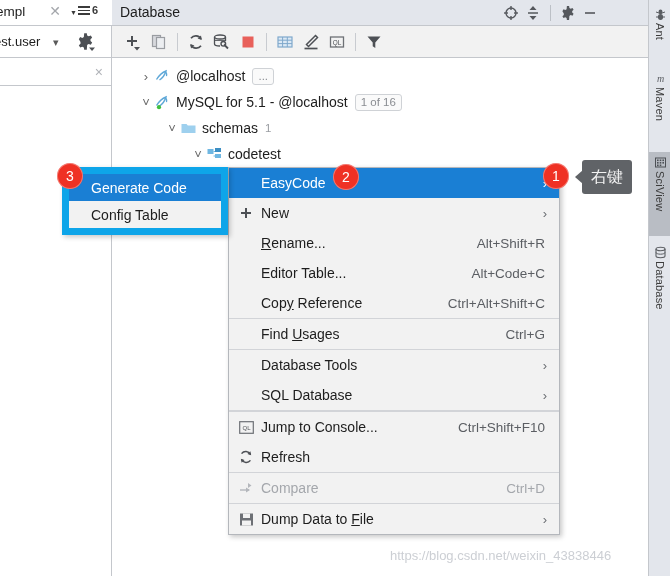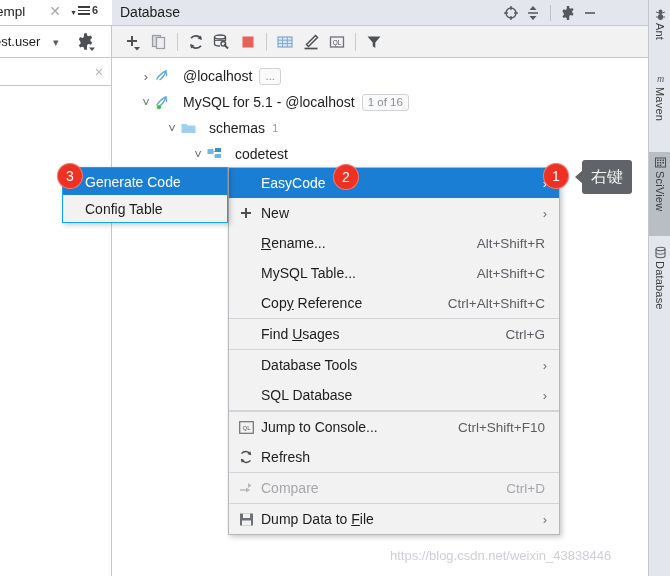--- a/index.html
+++ b/index.html
@@ -60,21 +60,21 @@
   .leftpanel{position:absolute;left:0;top:58px;width:112px;height:518px;background:#ffffff;
              border-right:1px solid #c4c7cc;box-sizing:border-box;}
   .filterbox{position:absolute;left:0;top:0;width:111px;height:28px;background:#fff;
              border-bottom:1px solid #c4c7cc;box-sizing:border-box;}
   .filter-x{position:absolute;right:8px;top:6px;color:#b0b3b8;font-size:14px;}
 
   
   .tree{position:absolute;left:112px;top:58px;width:536px;height:518px;background:#ffffff;}
   .tnode{position:absolute;height:24px;display:flex;align-items:center;white-space:nowrap;}
   .arrow{width:16px;height:16px;display:flex;align-items:center;justify-content:center;color:#6b6b6b;}
-  .tlabel{font-size:14px;color:#1d1d1d;margin-left:12px;}
+  .tlabel{font-size:14px;color:#1d1d1d;margin-left:5px;}
   .badge-box{display:inline-block;margin-left:7px;padding:0 5px;border:1px solid #cfd2d6;
              border-radius:3px;font-size:11.5px;color:#8a8d92;line-height:15px;background:#fafafa;}
   .count{margin-left:7px;font-size:11.5px;color:#9a9da2;}
   .ticon-tree{width:17px;height:17px;display:flex;align-items:center;justify-content:center;}
 
   
   .cmenu{position:absolute;left:228px;top:167px;width:332px;background:#f2f2f2;
          border:1px solid #b4b7bc;box-shadow:2px 2px 5px rgba(0,0,0,.22);box-sizing:border-box;}
   .mi{height:30px;display:flex;align-items:center;position:relative;padding-left:6px;box-sizing:border-box;}
   .mi .ic{width:22px;height:18px;display:flex;align-items:center;justify-content:center;flex:0 0 22px;}
@@ -82,21 +82,21 @@
   .mi .acc{position:absolute;right:14px;font-size:13.5px;color:#5b5e63;}
   .mi .sub{position:absolute;right:12px;font-size:13px;color:#6b6e73;}
   .mi.sel{background:#1a7fd4;}
   .mi.sel .lbl,.mi.sel .sub{color:#ffffff;}
   .mi.dis .lbl,.mi.dis .acc{color:#a4a7ac;}
   .msep{height:1px;background:#d2d4d8;margin:0;}
   .ul{text-decoration:underline;}
 
   
   .submenu{position:absolute;left:62px;top:167px;width:166px;background:#f2f2f2;
-           border:1px solid #0ea5e9;box-shadow:2px 2px 5px rgba(0,0,0,.22);box-sizing:border-box;z-index:6;}
+           border:7px solid #0ea5e9;box-shadow:2px 2px 5px rgba(0,0,0,.22);box-sizing:border-box;z-index:6;}
   .smi{height:27px;display:flex;align-items:center;padding-left:22px;box-sizing:border-box;font-size:14px;color:#1d1d1d;}
   .smi.sel{background:#1a7fd4;color:#ffffff;}
 
   
   .stepbadge{position:absolute;width:26px;height:26px;border-radius:50%;background:#ef3124;
              color:#fff;font-size:14px;display:flex;align-items:center;justify-content:center;
              z-index:20;box-shadow:0 0 0 1px rgba(255,255,255,.35) inset;}
 
   
   .tooltip{position:absolute;left:582px;top:160px;height:34px;background:#606367;color:#f2f2f2;
@@ -325,22 +325,22 @@
     </div>
 
     <div class="mi">
       <span class="ic"></span>
       <span class="lbl"><span class="ul">R</span>ename...</span>
       <span class="acc">Alt+Shift+R</span>
     </div>
 
     <div class="mi">
       <span class="ic"></span>
-      <span class="lbl">MySQL Table...</span>
-      <span class="acc">Alt+Shift+C</span>
+      <span class="lbl">Editor Table...</span>
+      <span class="acc">Alt+Code+C</span>
     </div>
 
     <div class="mi">
       <span class="ic"></span>
       <span class="lbl">Cop<span class="ul">y</span> Reference</span>
       <span class="acc">Ctrl+Alt+Shift+C</span>
     </div>
 
 
     <div class="msep"></div>

